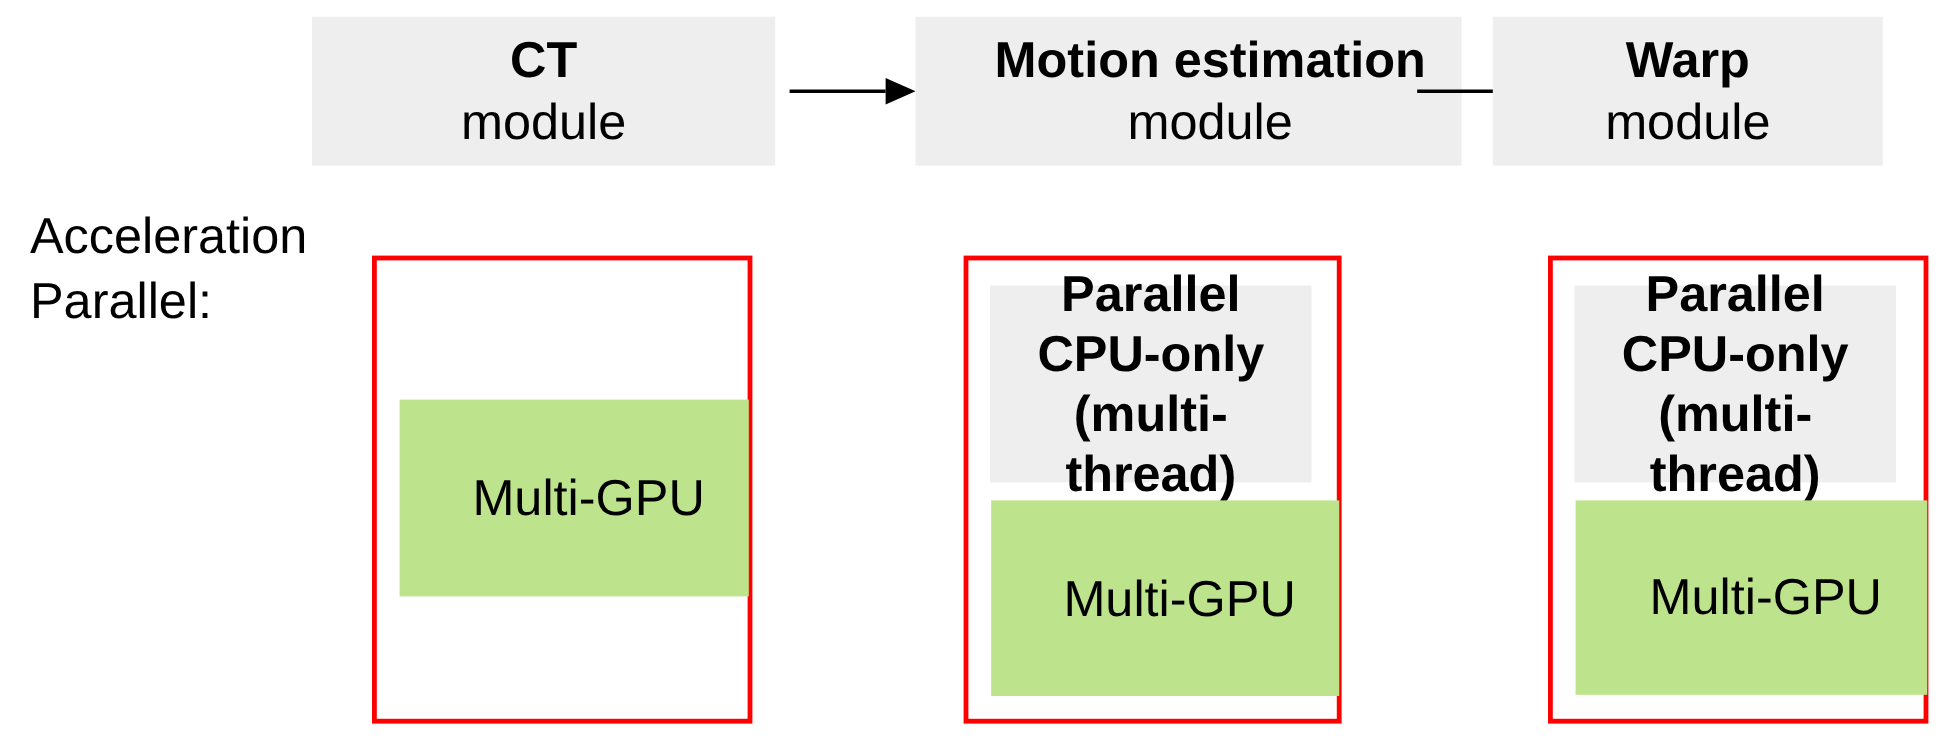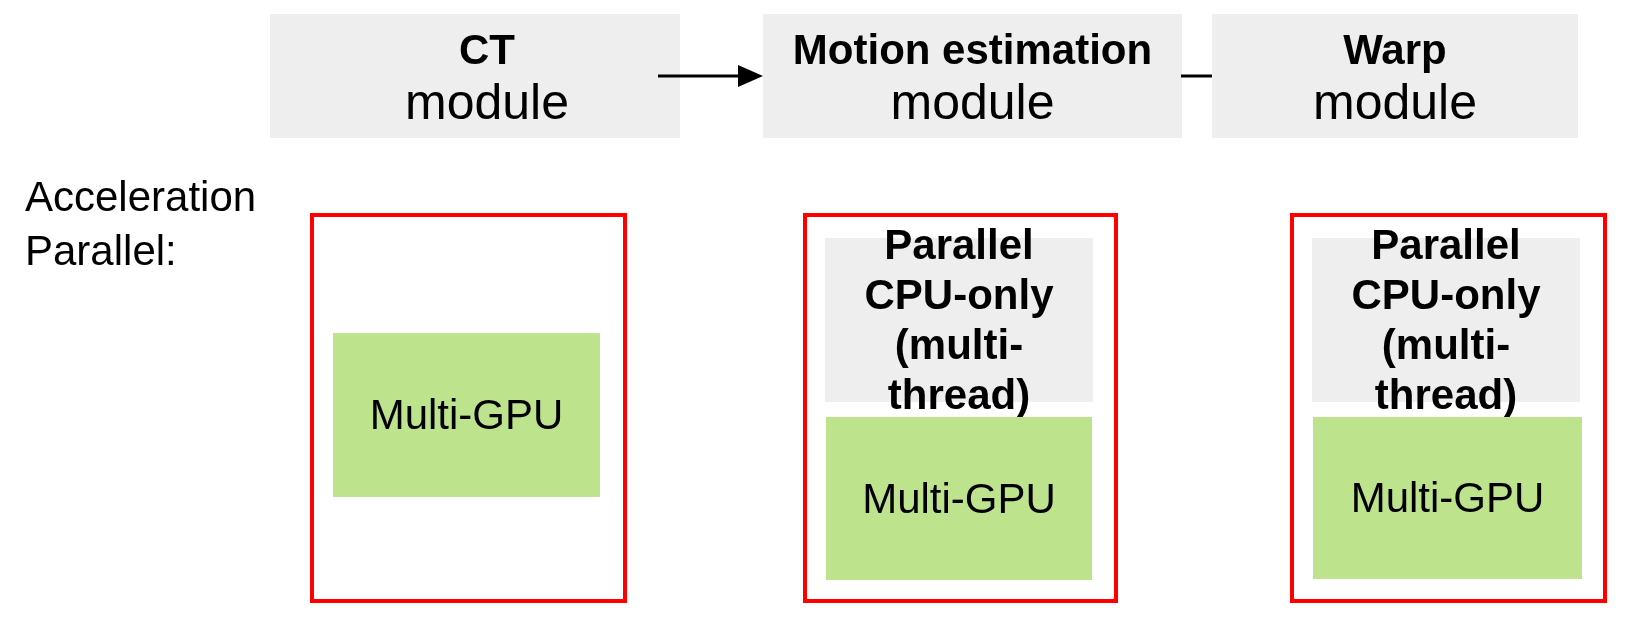--- a/index.html
+++ b/index.html
@@ -19,25 +19,25 @@
     position: absolute;
     top: 14px;
     height: 124px;
     background: var(--module-bg, #eeeeee);
     display: flex;
     flex-direction: column;
     justify-content: center;
     align-items: center;
     text-align: center;
   }
-  #module-ct   { left: 270px;  width: 386px; padding-left: 24px; }
-  #module-me   { left: 763px;  width: 419px; }
-  #module-warp { left: 1212px; width: 366px; }
+  #module-ct   { left: 260px;  width: 386px; }
+  #module-me   { left: 763px;  width: 419px; padding-left: 36px; }
+  #module-warp { left: 1244px; width: 325px; }
   .module-title    { font-weight: 700; font-size: 42px; line-height: 52px; }
-  .module-subtitle { font-weight: 400; font-size: 50px; line-height: 52px; }
+  .module-subtitle { font-weight: 400; font-size: 42px; line-height: 52px; }
 
   
   .arrow { position: absolute; top: 60px; width: 110px; height: 32px; }
   #arrow-1 { left: 655px; }
   #arrow-2 { left: 1178px; }
 
   
   .accel-label {
     position: absolute;
     left: 25px;
@@ -64,21 +64,21 @@
   .method-box {
     position: absolute;
     display: flex;
     align-items: center;
     justify-content: center;
     text-align: center;
     font-size: 42px;
     line-height: 50px;
     white-space: pre-line;
   }
-  .gpu { background: var(--gpu-bg, #bde48d); }
+  .gpu { background: var(--gpu-bg, #bde48d); padding-left: 24px; }
   .cpu { background: var(--cpu-bg, #eeeeee); font-weight: bold; }
   #gpu-ct   { left: 333px;  top: 333px; width: 267px; height: 164px; }
   #cpu-me   { left: 825px;  top: 238px; width: 268px; height: 164px; }
   #gpu-me   { left: 826px;  top: 417px; width: 266px; height: 163px; }
   #cpu-warp { left: 1312px; top: 238px; width: 268px; height: 164px; }
   #gpu-warp { left: 1313px; top: 417px; width: 269px; height: 162px; }
 </style>
 </head>
 <body>
 

